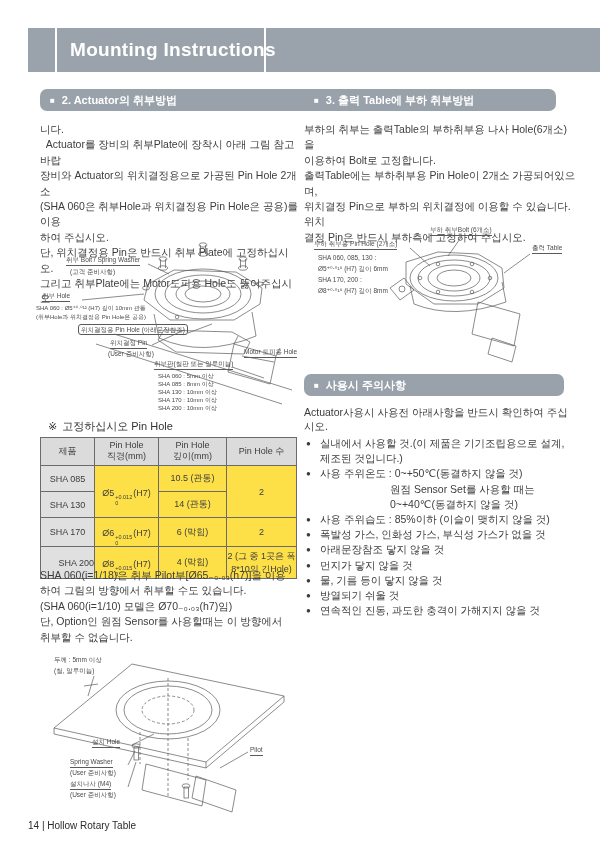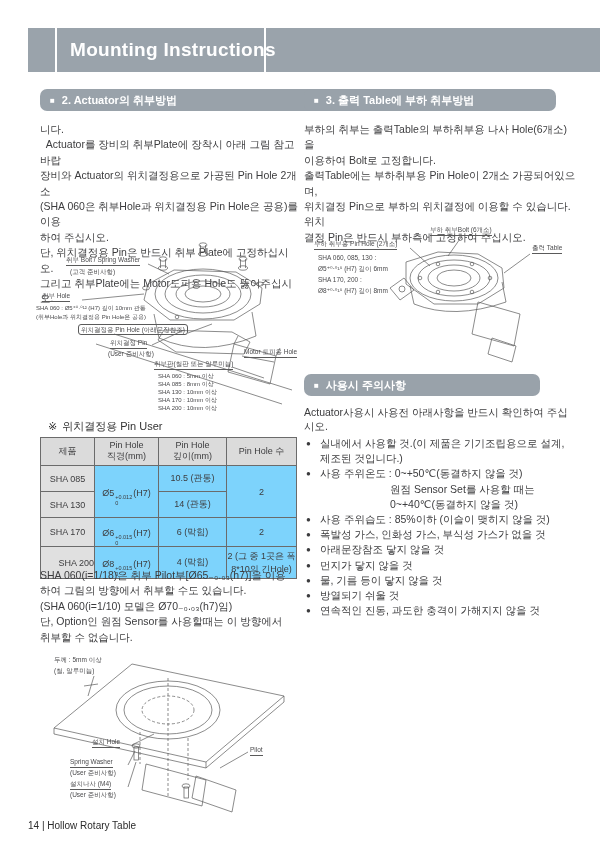--- a/index.html
+++ b/index.html
@@ -30,21 +30,21 @@
   .ul { border-bottom:0.7px solid #5a5a5a; padding-bottom:0.5px; }
   .boxed { border:0.7px solid #5a5a5a; border-radius:3px; padding:0.5px 2px; }
 
   
   .tcap { position:absolute; font-size:11px; color:#333; }
   .tcap .nm { margin-right:5px; }
   table.pintab { position:absolute; border-collapse:collapse; table-layout:fixed;padding-left:19px; }
   .pintab th, .pintab td { border:1px solid #6b6b6b; font-size:9px; text-align:center;
                            vertical-align:middle; color:#3c3c3e; white-space:pre-line; }
   .pintab th { background:#dbdbdb; font-weight:normal; height:28px; }
-  .pintab td { background:#7dd3fc; height:26px; }
+  .pintab td { background:#fde047; height:26px; }
   .pintab td.model { background:#e0e0e0; }
   .tolwrap { display:inline-flex; flex-direction:column; justify-content:center;
              font-size:5.5px; line-height:6px; vertical-align:-3px; margin:0 1px; text-align:left; }
 
   
   .cintro { position:absolute; font-size:10.5px; }
   .clist { position:absolute; }
   .citem { display:flex; font-size:10.5px; line-height:15.2px; }
   .cb { width:14px; font-size:8px; }
   .ct { flex:1; white-space:pre-wrap; }
@@ -149,21 +149,21 @@
     <div class="dlbl ul" style="left:118px; top:128px;">취부판(철판 또는 알루미늄)</div>
     <div class="dlbl tiny" style="left:122px; top:140px;">SHA 060 : 5mm 이상</div>
     <div class="dlbl tiny" style="left:122px; top:148px;">SHA 085 : 8mm 이상</div>
     <div class="dlbl tiny" style="left:122px; top:156px;">SHA 130 : 10mm 이상</div>
     <div class="dlbl tiny" style="left:122px; top:164px;">SHA 170 : 10mm 이상</div>
     <div class="dlbl tiny" style="left:122px; top:172px;">SHA 200 : 10mm 이상</div>
     <div class="dlbl ul" style="left:208px; top:116px;">Motor 도피용 Hole</div>
   </div>
 
   <div class="tcap" style="left:48px; top:419px;">
-    <span class="nm">※</span><span>위치결정용 Pin User</span>
+    <span class="nm">※</span><span>고정하십시오 Pin Hole</span>
   </div>
   <table class="pintab" style="left:40px; top:437px; width:256px;">
     <colgroup>
         <col style="width:54px;">
         <col style="width:64px;">
         <col style="width:68px;">
         <col style="width:70px;">
       </colgroup>
     <tbody>
         <tr>
@@ -291,21 +291,21 @@
     </svg>
     <div class="dlbl ul" style="left:128px; top:0px;">부하 취부Bolt (6개소)</div>
     <div class="dlbl ul" style="left:12px; top:14px;">부하 취부용 Pin Hole (2개소)</div>
     <div class="dlbl" style="left:16px; top:28px;">SHA 060, 085, 130 :</div>
     <div class="dlbl" style="left:16px; top:39px;">Ø5⁺⁰·⁰¹⁵ (H7) 깊이 6mm</div>
     <div class="dlbl" style="left:16px; top:50px;">SHA 170, 200 :</div>
     <div class="dlbl" style="left:16px; top:61px;">Ø8⁺⁰·⁰¹⁵ (H7) 깊이 8mm</div>
     <div class="dlbl ul" style="left:230px; top:18px;">출력 Table</div>
   </div>
 
-  <div class="pill" style="left:304px; top:374px; width:236px;">
+  <div class="pill" style="left:304px; top:374px; width:260px;">
     <span class="pm">■</span><span>사용시 주의사항</span>
   </div>
 
   <div class="cintro" style="left:304px; top:406px; width:274px;">Actuator사용시 사용전 아래사항을 반드시 확인하여 주십시오.</div>
 
   <div class="clist" style="left:306px; top:436px; width:272px;">
     <div class="citem">
         <span class="cb">●</span>
         <span class="ct">실내에서 사용할 것.(이 제품은 기기조립용으로 설계,
 제조된 것입니다.)</span>

